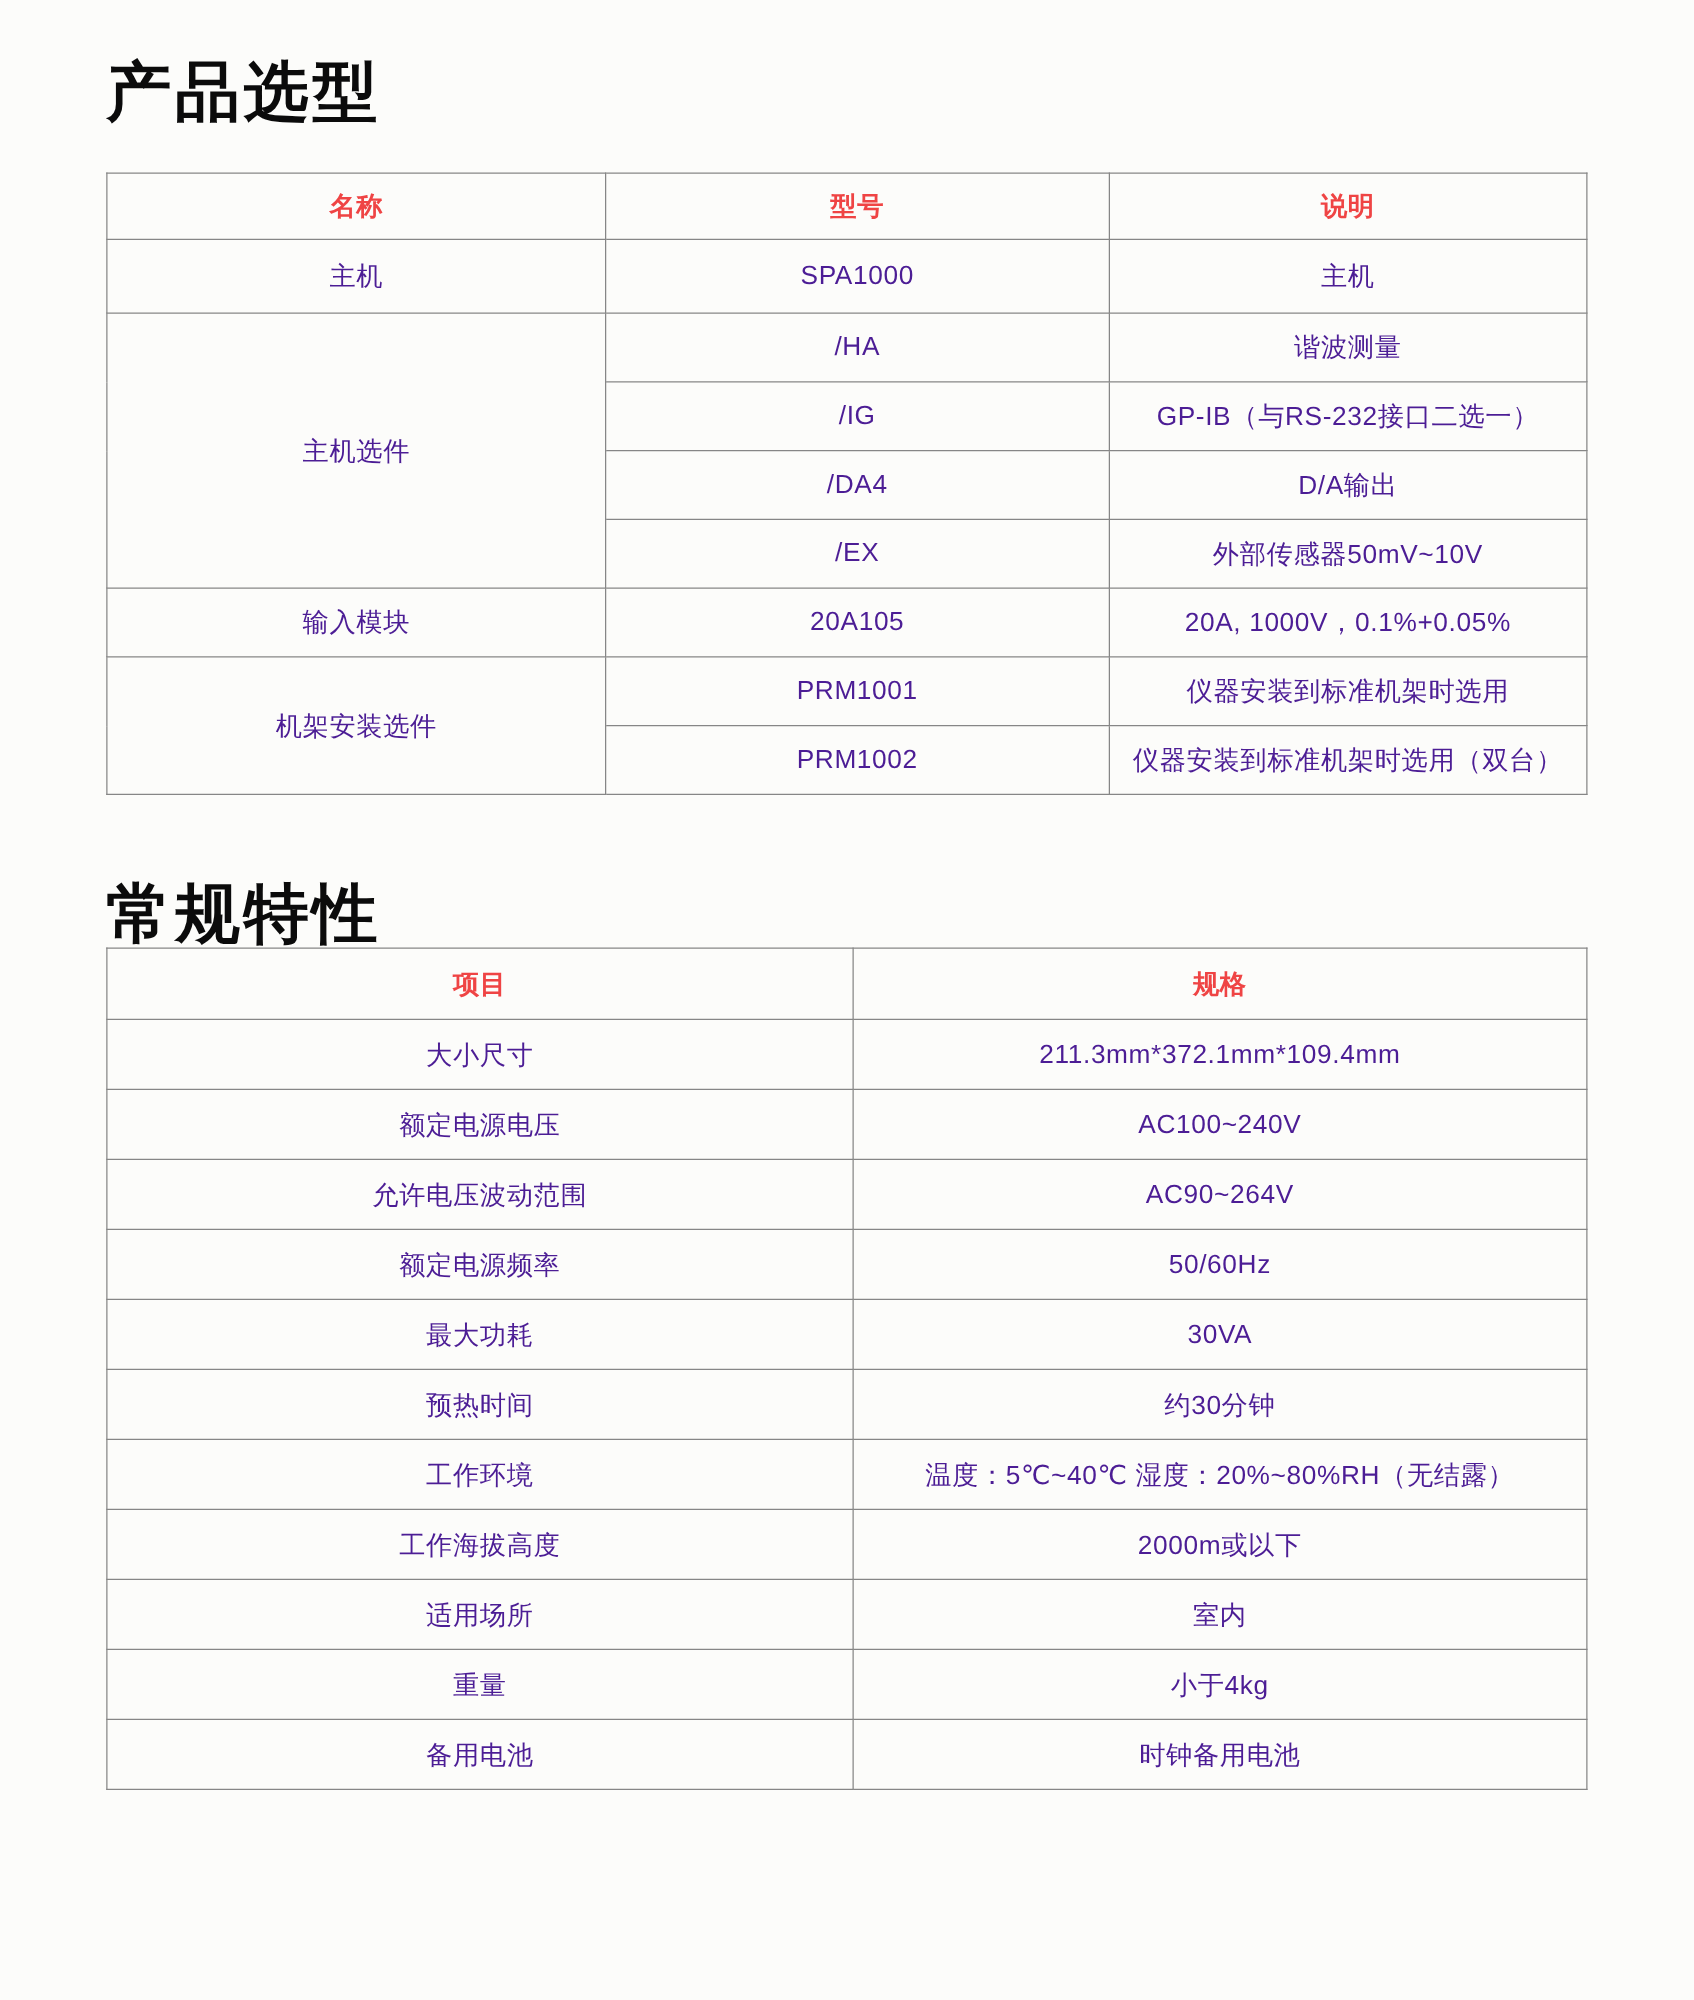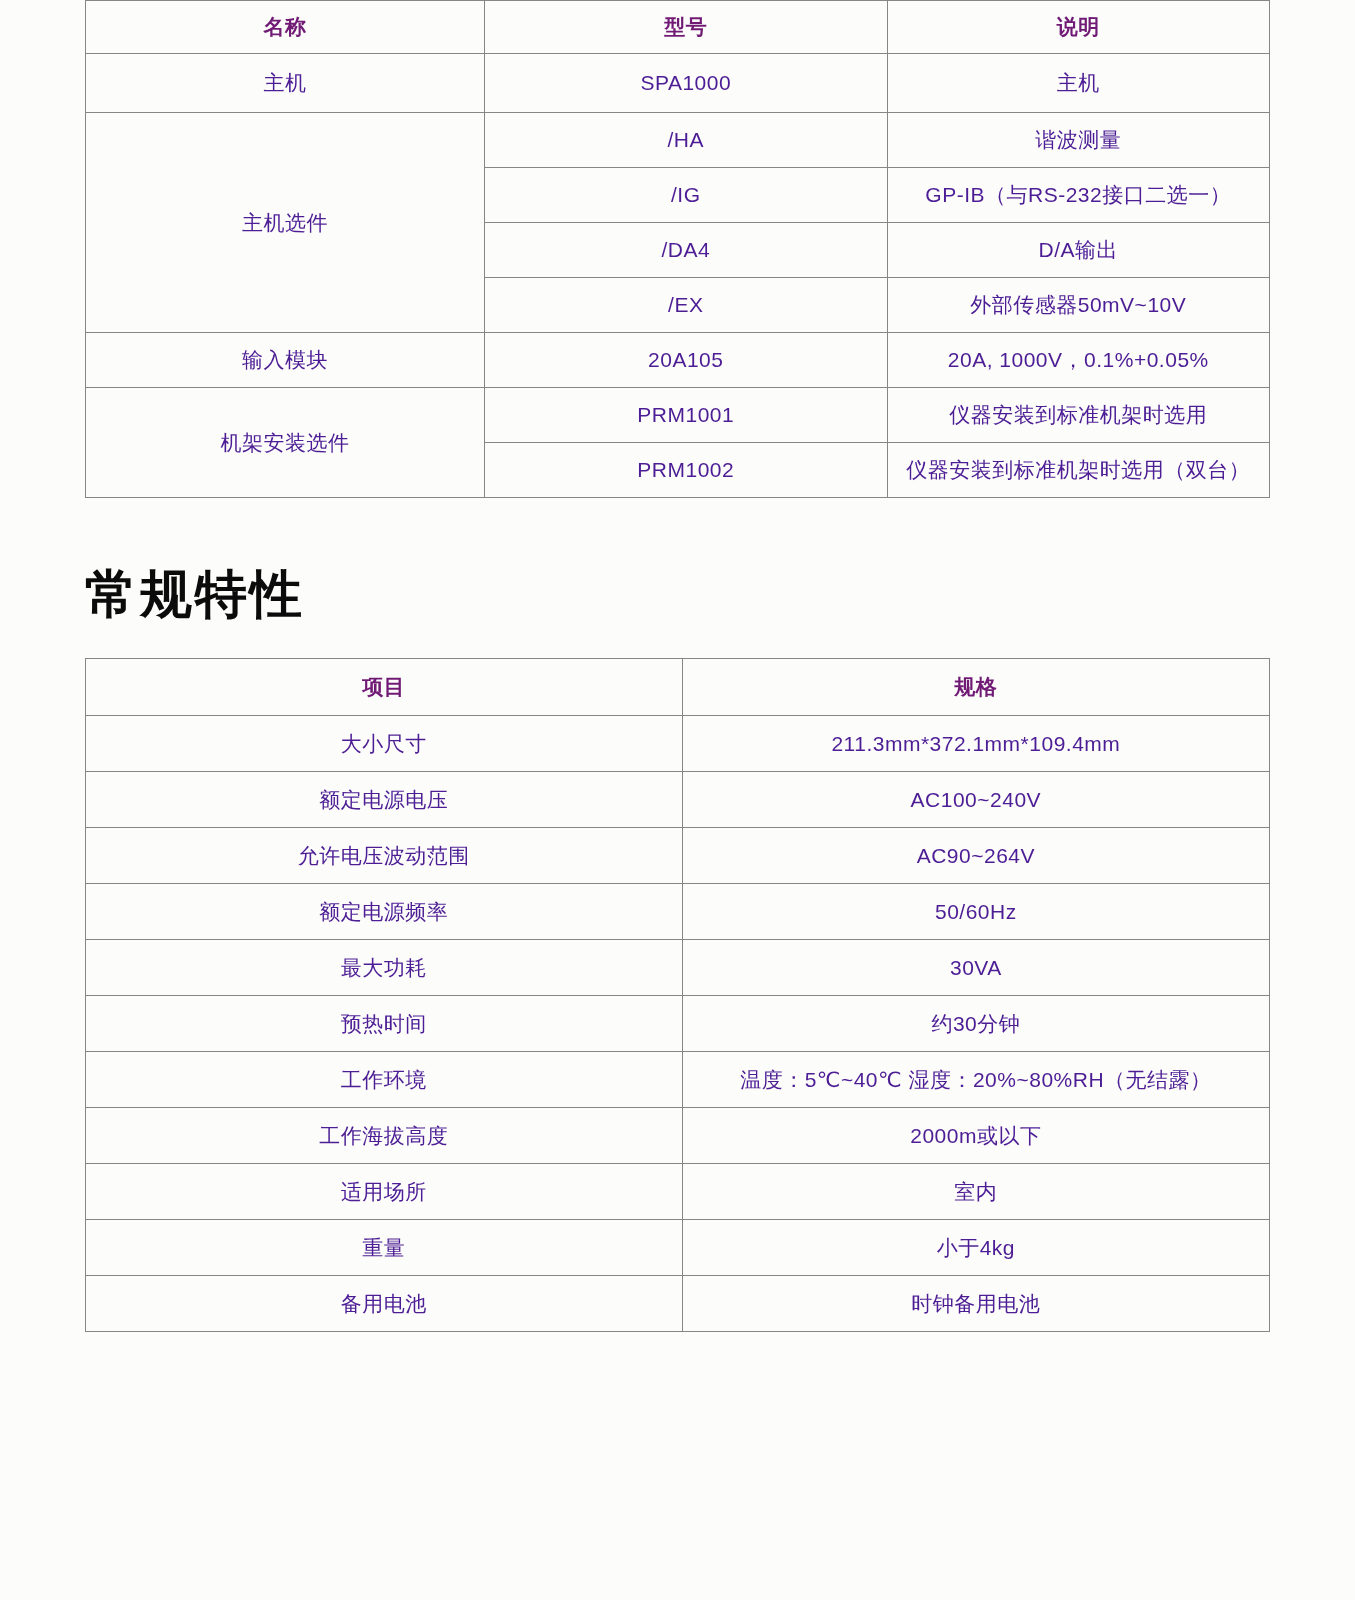--- a/index.html
+++ b/index.html
@@ -27,41 +27,40 @@
     letter-spacing: 3px;
     line-height: 1;
     margin: 0;
   }
   #title-product {
     padding-top: 48px;
     margin-bottom: 38px;
   }
   #title-general {
     padding-top: 70px;
-    margin-bottom: 38px;
   }
   table {
     width: 100%;
     border-collapse: collapse;
     table-layout: fixed;
     background: transparent;
   }
   td, th {
     border: 1px solid #868686;
     text-align: center;
     vertical-align: middle;
     font-size: 21px;
     font-weight: 400;
     color: #4c1d95;
     padding: 0 8px;
     letter-spacing: 0.5px;
   }
   th {
     font-weight: 700;
-    color: #701a75;
+    color: #ef4444;
   }
   
   #product-table col.c1 { width: 33.7%; }
   #product-table col.c2 { width: 34.0%; }
   #product-table col.c3 { width: 32.3%; }
   #product-table th { height: 52px; }
   #product-table td { height: 54px; }
   #product-table td.tall { height: 58px; }
   
   #product-table td.sub-sep {
@@ -72,20 +71,21 @@
   #general-table col.g1 { width: 50.4%; }
   #general-table col.g2 { width: 49.6%; }
   #general-table th { height: 56px; }
   #general-table td { height: 55px; }
 </style>
 </head>
 <body>
 
 <div class="content">
 
+  <h1 class="section-title" id="title-product">产品选型</h1>
 
   <table id="product-table">
     <colgroup>
         <col class="c1">
         <col class="c2">
         <col class="c3">
       </colgroup>
     <thead>
       <tr>
         <th>名称</th>

